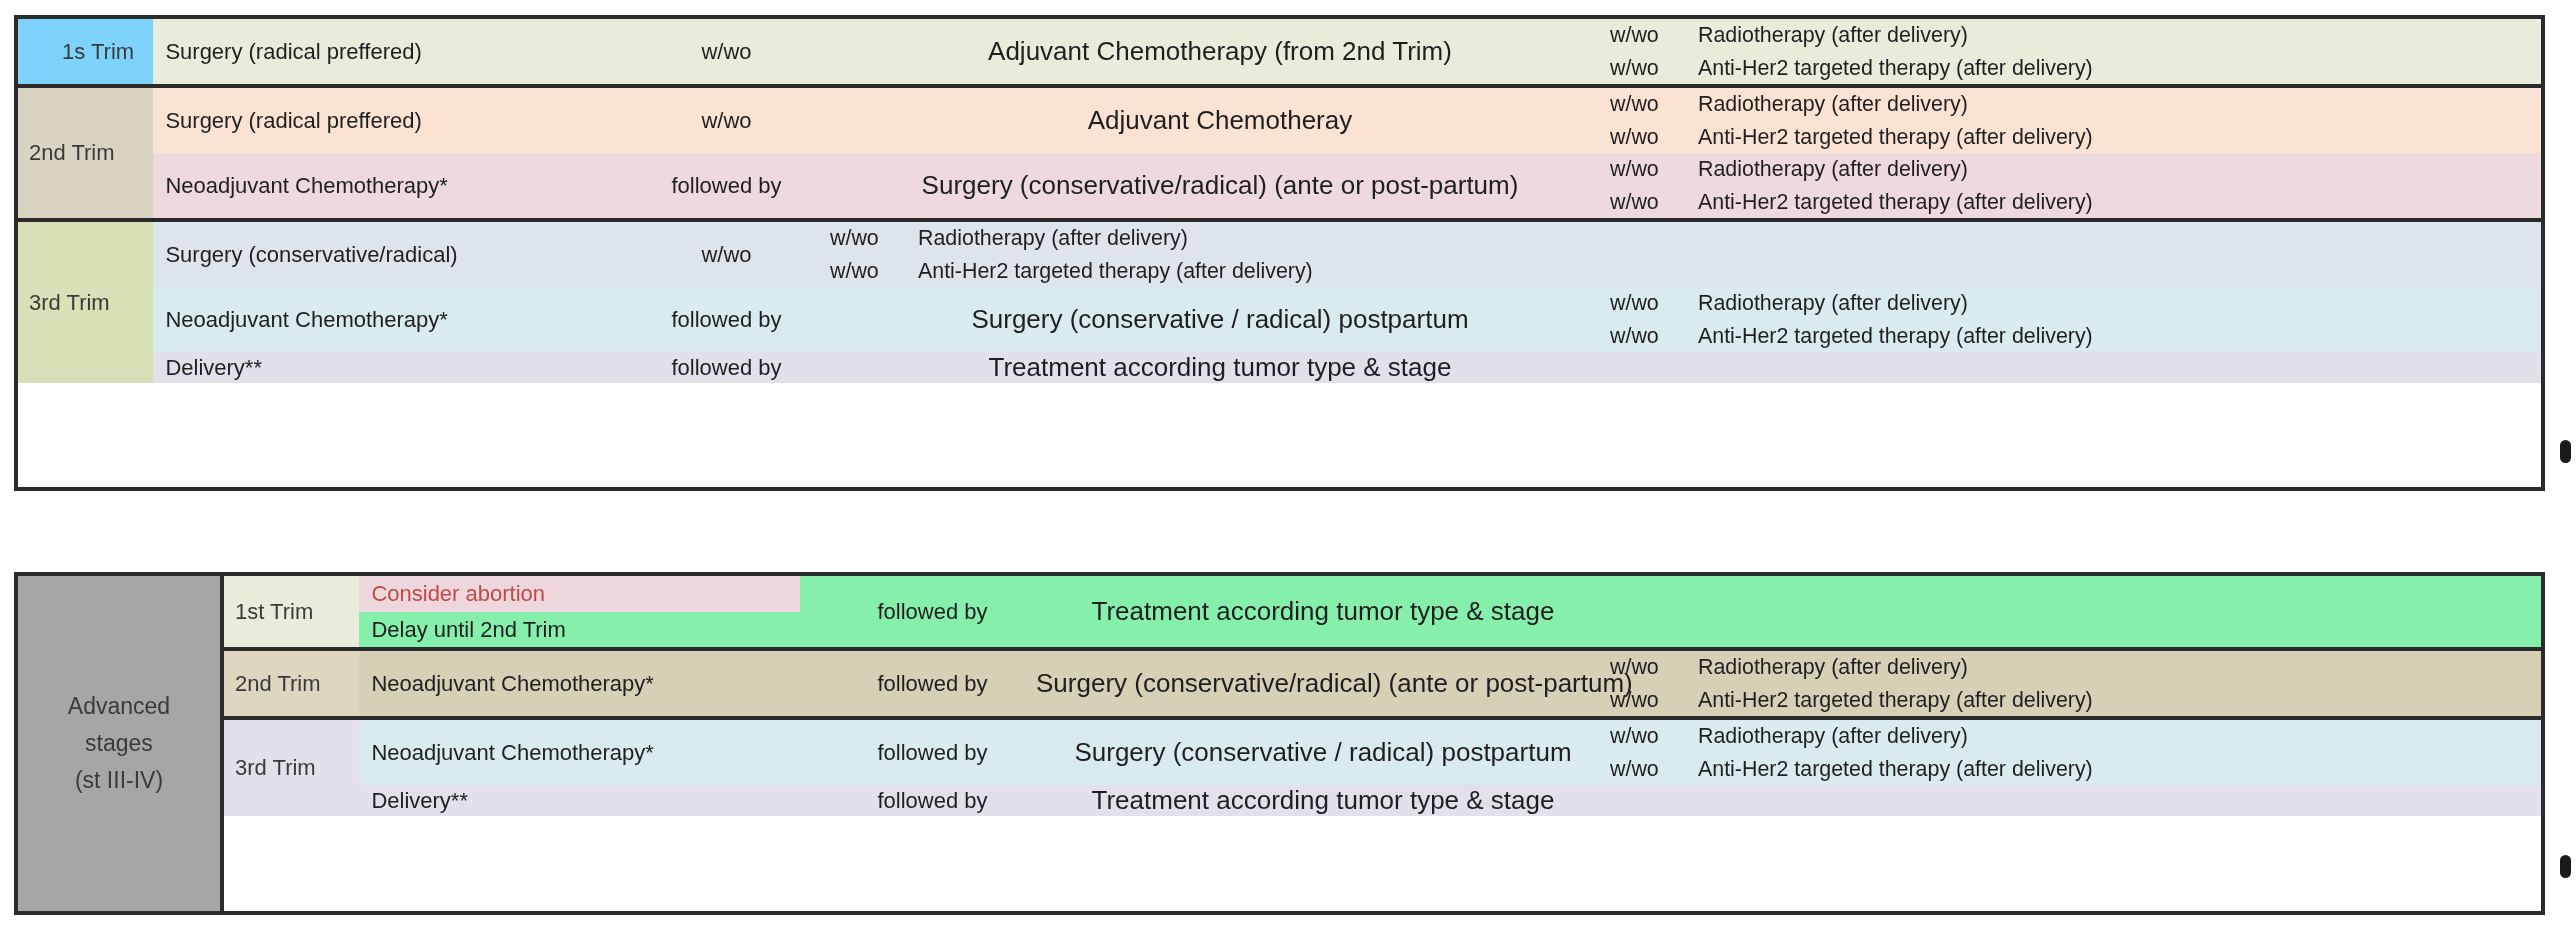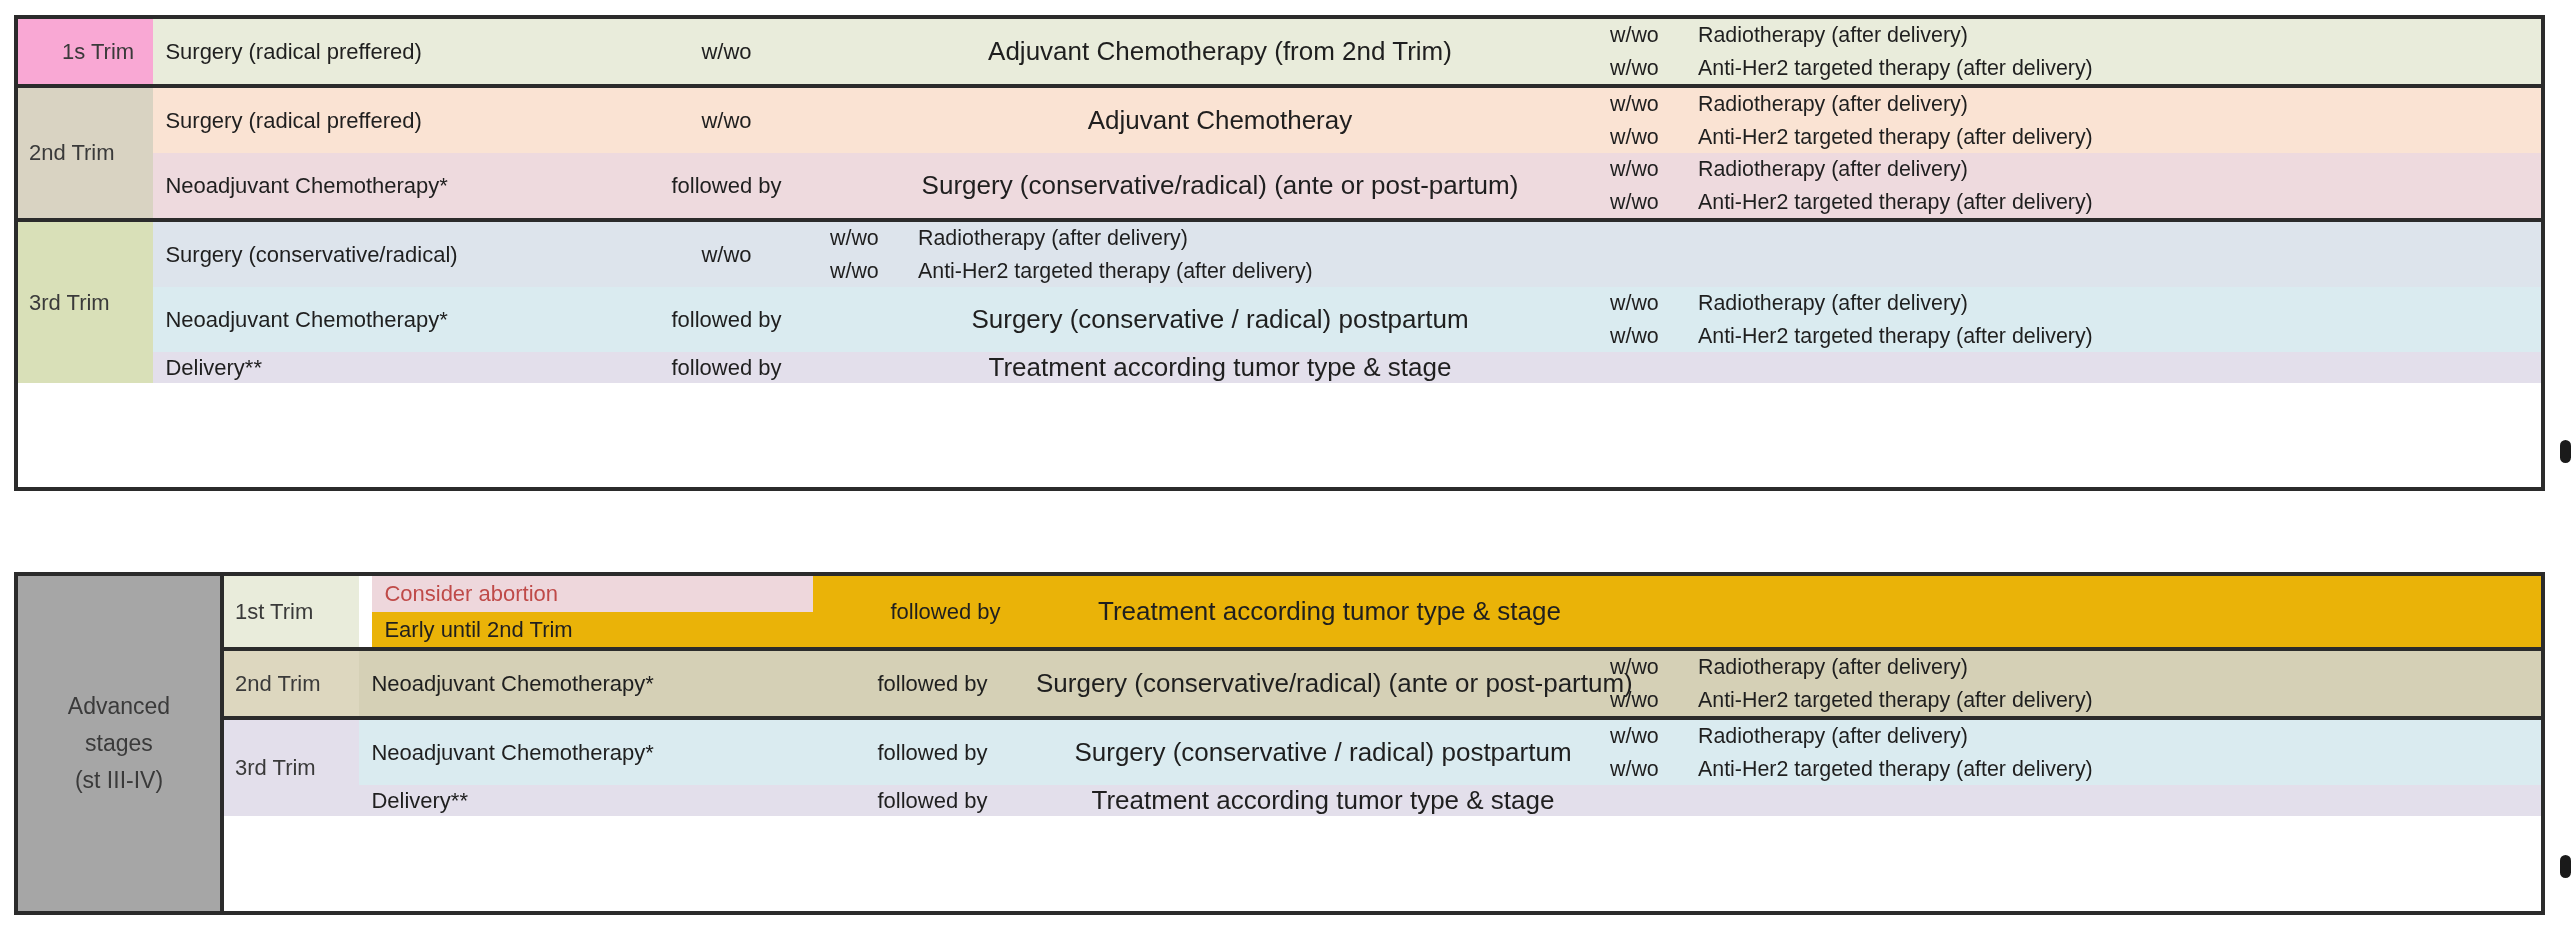--- a/index.html
+++ b/index.html
@@ -167,21 +167,21 @@
   }
 </style>
 </head>
 <body>
 
 <div class="page">
 
   <div class="block" id="block-early">
     <div class="groups">
         <div class="tgroup sep-below">
-          <div class="trim-cell" style="background: #f9a8d4; padding-left: 44px;">1s Trim</div>
+          <div class="trim-cell" style="background: #7dd3fc; padding-left: 44px;">1s Trim</div>
           <div class="rows">
             <div class="row" style="background: rgb(233, 236, 219); flex: 1 1 0px;">
               <div class="c-primary">Surgery (radical preffered)</div>
               <div class="c-conn">w/wo</div>
               <div class="c-secondary">Adjuvant Chemotherapy (from 2nd Trim)</div>
               <div class="c-addons">
                 <div class="addon">
                   <span class="wwo">w/wo</span>
                   <span class="atext">Radiotherapy (after delivery)</span>
                 </div>
@@ -274,24 +274,24 @@
   <div class="block" id="block-adv">
     <div class="stage-col">
         <span class="ln">Advanced</span>
         <span class="ln">stages</span>
         <span class="ln">(st III-IV)</span>
       </div>
     <div class="groups">
         <div class="tgroup sep-below">
           <div class="trim-cell" style="background: rgb(233, 236, 219);">1st Trim</div>
           <div class="rows">
-            <div class="row" style="background: #eab308; flex: 1 1 0px; margin-left: 13px;">
+            <div class="row" style="background: #86efac; flex: 1 1 0px;">
               <div class="c-primary stacked" style="padding-left: 0px;">
                 <div class="s-line hl-abortion" style="background: rgb(238, 215, 220); width: 441px;">Consider abortion</div>
-                <div class="s-line">Early until 2nd Trim</div>
+                <div class="s-line">Delay until 2nd Trim</div>
               </div>
               <div class="c-conn">followed by</div>
               <div class="c-secondary">Treatment according tumor type &amp; stage</div>
               <div class="c-addons empty"></div>
             </div>
           </div>
         </div>
         <div class="tgroup sep-below">
           <div class="trim-cell" style="background: rgb(221, 215, 191);">2nd Trim</div>
           <div class="rows">

